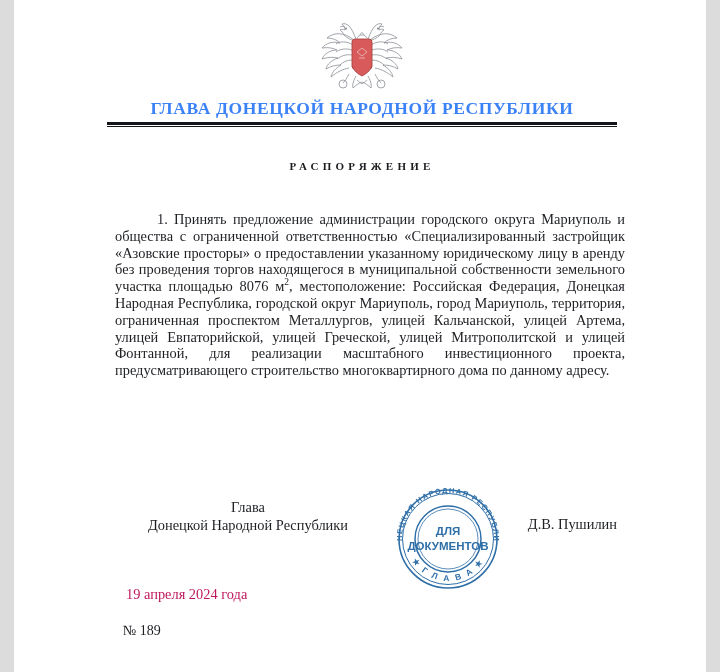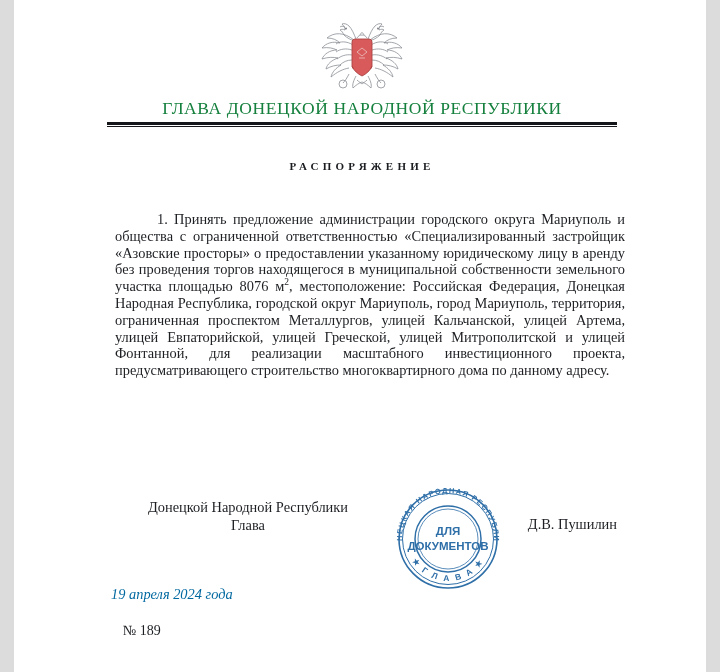--- a/index.html
+++ b/index.html
@@ -44,23 +44,23 @@
   }
 
   
   .header-title {
     position: absolute;
     left: 0;
     top: 98px;
     width: 510px;
     text-align: center;
     font-size: 17.5px;
-    font-weight: normal;
+    font-weight: bold;
     letter-spacing: 0.6px;
-    color: #15803d;
+    color: #3b82f6;
     white-space: nowrap;
   }
   .rule-double {
     position: absolute;
     left: 0;
     top: 122px;
     width: 510px;
   }
   .rule-thick {
     height: 2.6px;
@@ -144,26 +144,25 @@
     position: absolute;
     left: 282px;
     top: -18px;
     width: 118px;
     height: 118px;
   }
 
   
   .date-line {
     position: absolute;
-    left: 4px;
+    left: 19px;
     top: 586px;
     font-size: 14.4px;
-    color: #0369a1;
-    white-space: nowrap;
-    font-style: italic;
+    color: #be185d;
+    white-space: nowrap;
   }
   .num-line {
     position: absolute;
     left: 16px;
     top: 623px;
     font-size: 14px;
     color: #1d1f23;
     white-space: nowrap;
   }
 </style>
@@ -221,22 +220,22 @@
     </div>
 
     <div class="doc-type">РАСПОРЯЖЕНИЕ</div>
 
     <div class="body-text">
       <p class="para"><span>1. Принять предложение администрации городского округа Мариуполь и общества с ограниченной ответственностью «Специализированный застройщик «Азовские просторы» о предоставлении указанному юридическому лицу в аренду без проведения торгов находящегося в муниципальной собственности земельного участка площадью 8076 м</span><sup>2</sup><span>, местоположение: Российская Федерация, Донецкая Народная Республика, городской округ Мариуполь, город Мариуполь, территория, ограниченная проспектом Металлургов, улицей Кальчанской, улицей Артема, улицей Евпаторийской, улицей Греческой, улицей Митрополитской и улицей Фонтанной, для реализации масштабного инвестиционного проекта, предусматривающего строительство многоквартирного дома по данному адресу.</span></p>
     </div>
 
     <div class="sign-block">
       <div class="sign-left">
+        <div>Глава</div>
         <div>Донецкой Народной Республики</div>
-        <div>Глава</div>
       </div>
 
       <div class="stamp">
         <svg viewBox="0 0 118 118" width="118" height="118" xmlns="http://www.w3.org/2000/svg">
           <defs>
             <path id="arcTop" d="M 13 59 A 46 46 0 0 1 105 59"></path>
             <path id="arcBottom" d="M 17 59 A 42 42 0 0 0 101 59"></path>
           </defs>
           <circle cx="59" cy="59" r="49" fill="none" stroke="#2f6fa8" stroke-width="1.6"></circle>
           <circle cx="59" cy="59" r="45.5" fill="none" stroke="#2f6fa8" stroke-width="1"></circle>

